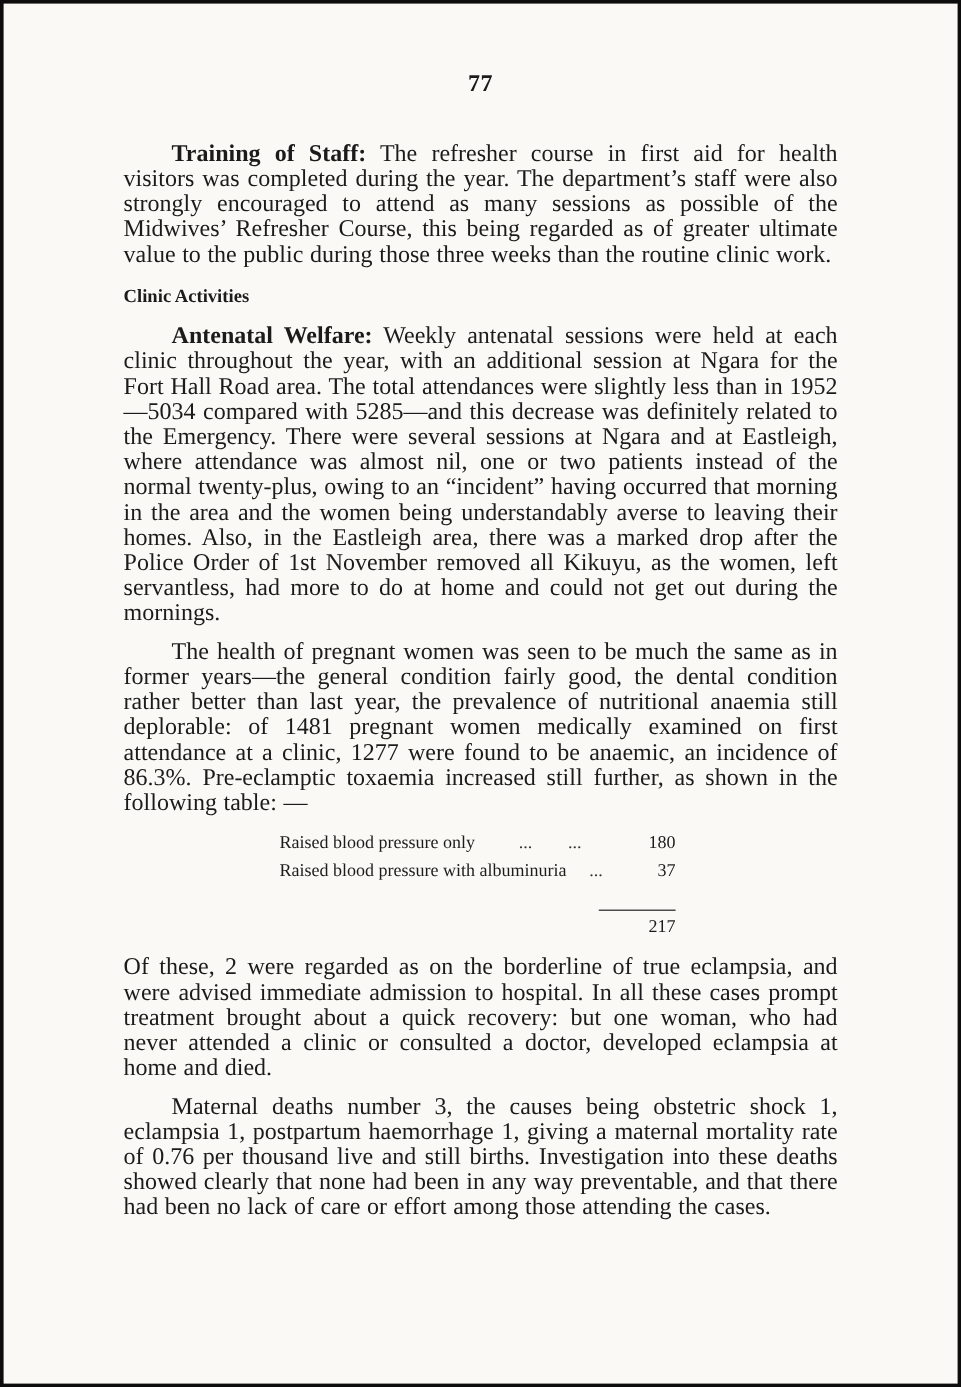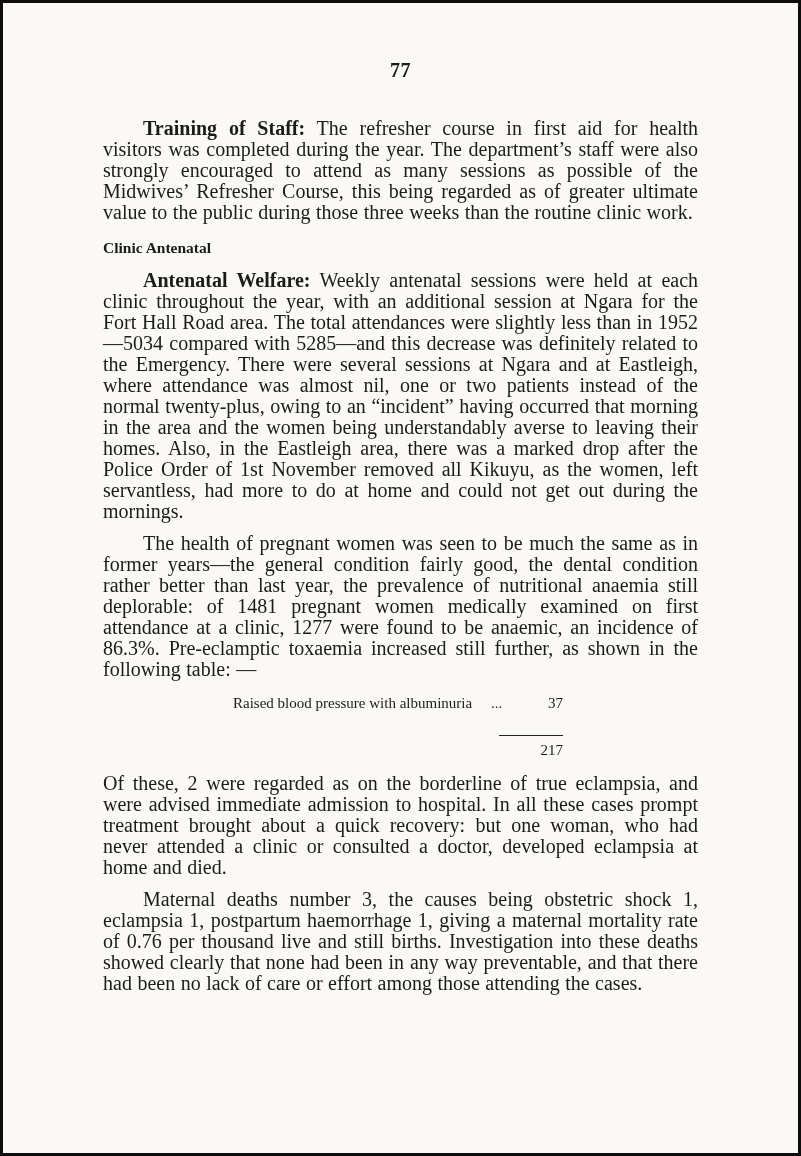--- a/index.html
+++ b/index.html
@@ -77,29 +77,34 @@
 <body>
 
 <div class="page">
 
   <div class="page-number">77</div>
 
   <p class="para indent">
     <span class="lead">Training of Staff:</span><span> The refresher course in first aid for health visitors was completed during the year. The department’s staff were also strongly encouraged to attend as many sessions as possible of the Midwives’ Refresher Course, this being regarded as of greater ultimate value to the public during those three weeks than the routine clinic work.</span>
   </p>
 
-  <h2 class="section-heading">Clinic Antenatal</h2>
+  <h2 class="section-heading">Clinic Activities</h2>
 
   <p class="para indent">
     <span class="lead">Antenatal Welfare:</span><span> Weekly antenatal sessions were held at each clinic throughout the year, with an additional session at Ngara for the Fort Hall Road area. The total attendances were slightly less than in 1952—5034 compared with 5285—and this decrease was definitely related to the Emergency. There were several sessions at Ngara and at Eastleigh, where attendance was almost nil, one or two patients instead of the normal twenty-plus, owing to an “incident” having occurred that morning in the area and the women being understandably averse to leaving their homes. Also, in the Eastleigh area, there was a marked drop after the Police Order of 1st November removed all Kikuyu, as the women, left servantless, had more to do at home and could not get out during the mornings.</span>
   </p>
 
   <p class="para indent">The health of pregnant women was seen to be much the same as in former years—the general condition fairly good, the dental condition rather better than last year, the prevalence of nutritional anaemia still deplorable: of 1481 pregnant women medically examined on first attendance at a clinic, 1277 were found to be anaemic, an incidence of 86.3%. Pre-eclamptic toxaemia increased still further, as shown in the following table: —</p>
 
   <div class="bp-table">
+    <div class="bp-row">
+      <span class="bp-label">Raised blood pressure only</span>
+      <span class="bp-dots">... ...</span>
+      <span class="bp-value">180</span>
+    </div>
     <div class="bp-row">
       <span class="bp-label">Raised blood pressure with albuminuria</span>
       <span class="bp-dots">...</span>
       <span class="bp-value">37</span>
     </div>
     <div class="bp-total-row">
       <span class="bp-total">217</span>
     </div>
   </div>
 

